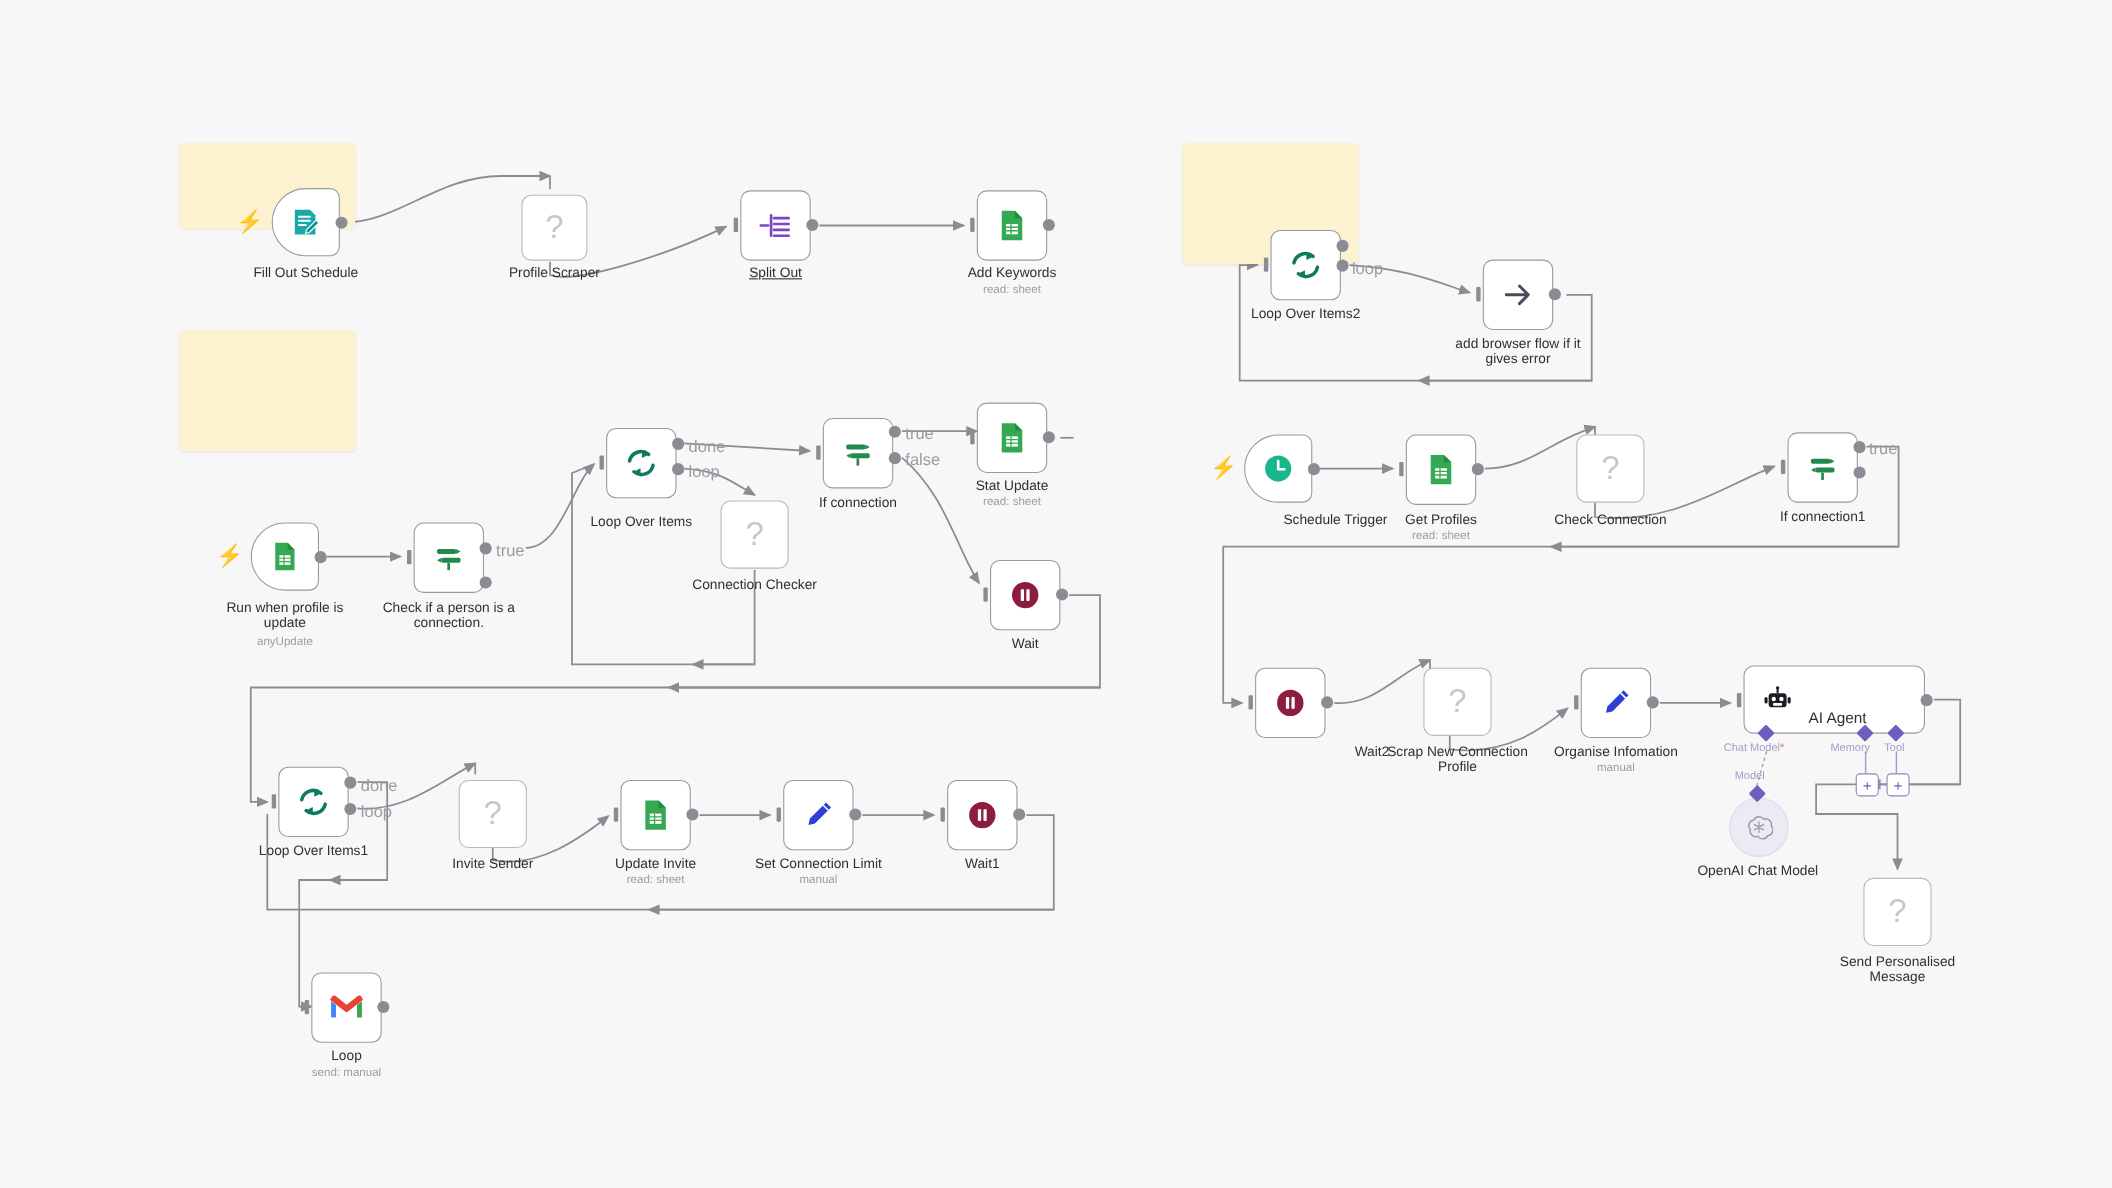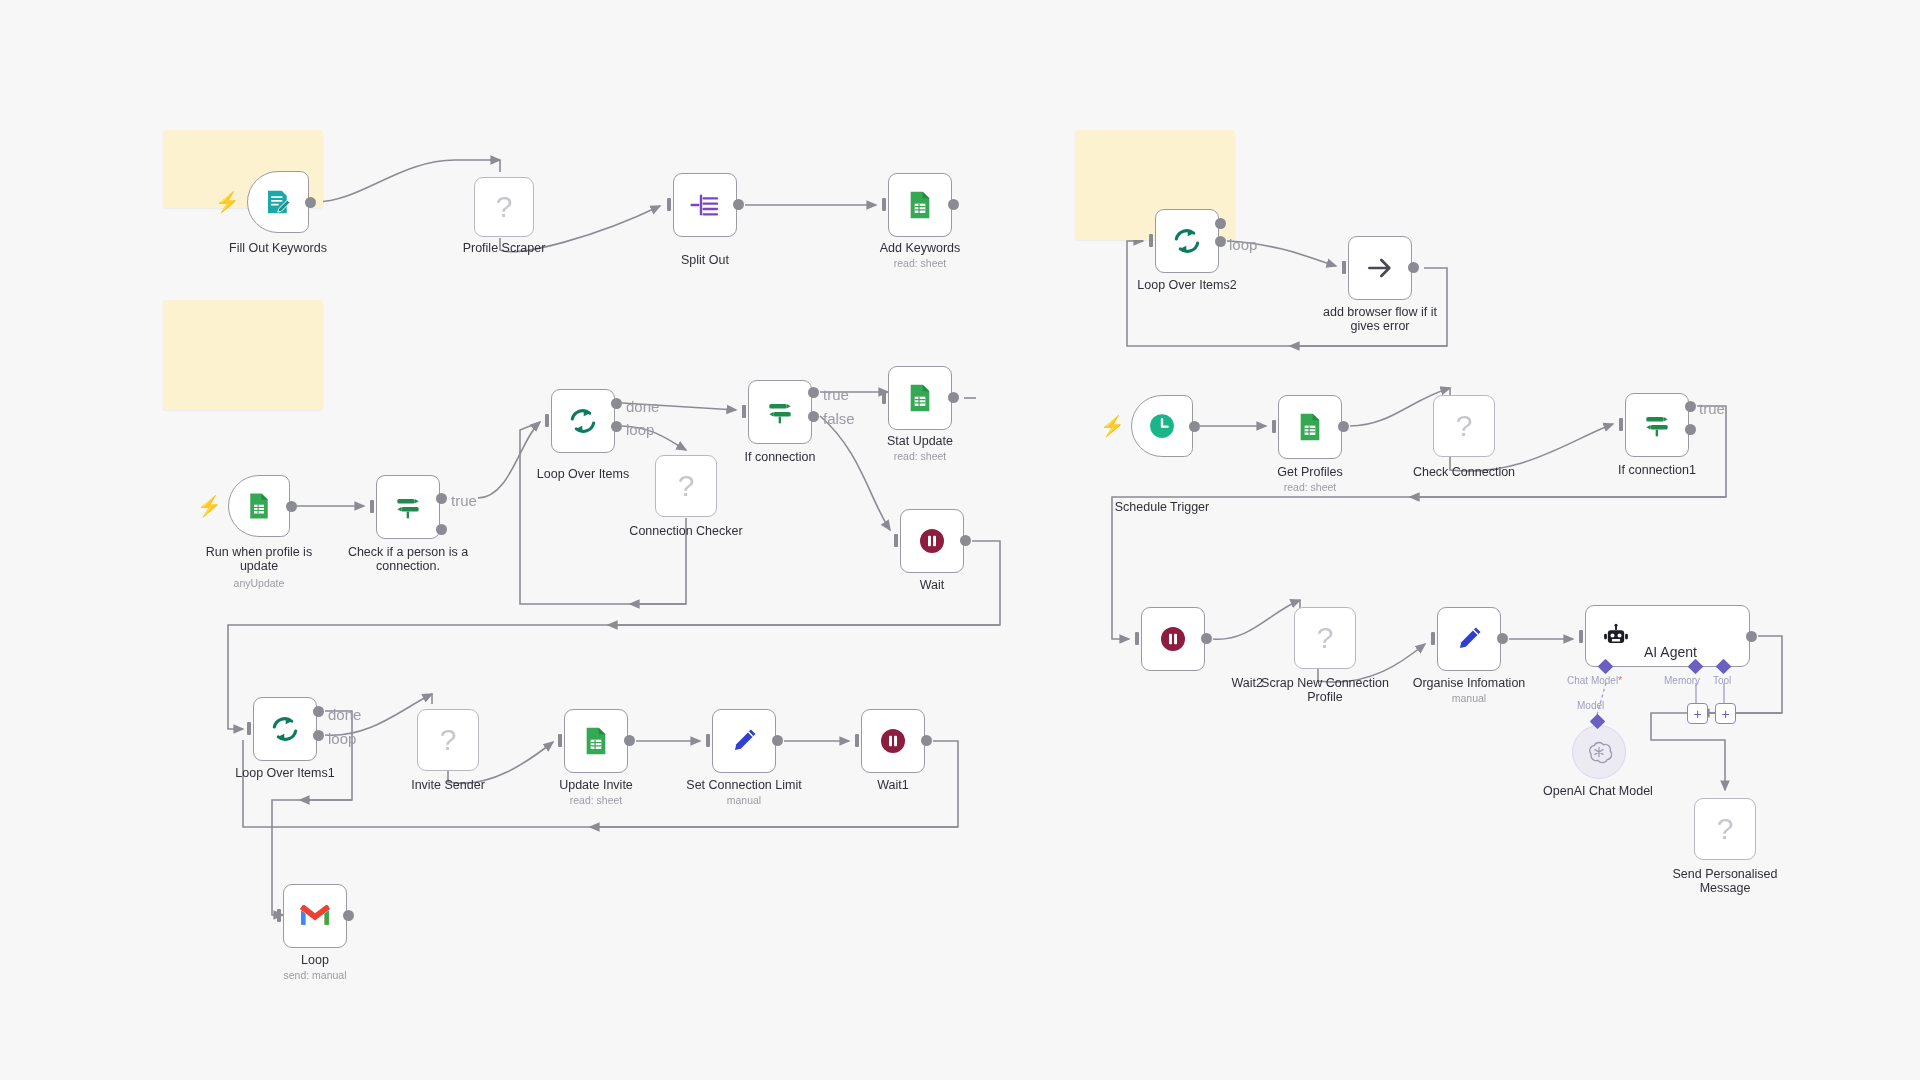--- a/index.html
+++ b/index.html
@@ -243,37 +243,37 @@
 
   <div class="lightning" style="left:215px;top:192px;">⚡</div>
   <div class="node trigger" style="left:247px;top:171px;width:62px;height:62px;">
     <svg class="icon" width="30" height="30" viewBox="0 0 24 24">
       <path d="M4 3h11l4 4v14H4z" fill="#1aa8a8"></path>
       <path d="M7 8h8M7 11h8M7 14h5" stroke="#fff" stroke-width="1.4" stroke-linecap="round"></path>
       <path d="M19.5 10.5l-7 7-.6 2.6 2.6-.6 7-7z" fill="#0f8f8f" stroke="#fff" stroke-width="0.8"></path>
     </svg>
   </div>
   <div class="port" style="left:305px;top:197px;"></div>
-  <div class="node-label" style="left:188px;top:241px;width:180px;">Fill Out Keywords</div>
+  <div class="node-label" style="left:188px;top:241px;width:180px;">Fill Out Schedule</div>
 
   <div class="node unknown" style="left:474px;top:177px;width:60px;height:60px;">
     <span class="qmark">?</span>
   </div>
   <div class="node-label" style="left:414px;top:241px;width:180px;">Profile Scraper</div>
 
   <div class="port-in-bar" style="left:667px;top:198px;"></div>
   <div class="node" style="left:673px;top:173px;width:64px;height:64px;">
     <svg class="icon" width="32" height="32" viewBox="0 0 24 24">
       <path d="M2 12h5" stroke="#7b45c9" stroke-width="1.8" stroke-linecap="round"></path>
       <path d="M9 5v14" stroke="#7b45c9" stroke-width="1.8" stroke-linecap="round"></path>
       <path d="M11 7h10M11 11h10M11 15h10M11 19h10" stroke="#7b45c9" stroke-width="1.8" stroke-linecap="round"></path>
     </svg>
   </div>
   <div class="port" style="left:733px;top:199px;"></div>
-  <div class="node-label" style="left:615px;top:253px;width:180px;">Split Out</div>
+  <div class="node-label" style="left:615px;top:241px;width:180px;text-decoration:underline;">Split Out</div>
 
   <div class="port-in-bar" style="left:882px;top:198px;"></div>
   <div class="node" style="left:888px;top:173px;width:64px;height:64px;">
     <svg class="icon" width="32" height="32" viewBox="0 0 24 24">
       <path d="M5 2h9l5 5v15H5z" fill="#34a853"></path>
       <path d="M14 2l5 5h-5z" fill="#1e8e3e"></path>
       <rect x="8" y="11" width="8" height="7" fill="#fff"></rect>
       <path d="M8 13.2h8M8 15.6h8M11.3 11v7" stroke="#34a853" stroke-width="0.9"></path>
     </svg>
   </div>
@@ -468,21 +468,21 @@
 gives error</div>
 
   <div class="lightning" style="left:1100px;top:416px;">⚡</div>
   <div class="node trigger" style="left:1131px;top:395px;width:62px;height:62px;">
     <svg class="icon" width="30" height="30" viewBox="0 0 24 24">
       <circle cx="12" cy="12" r="9.5" fill="#18b68a"></circle>
       <path d="M12 6.5v6h4.5" stroke="#fff" stroke-width="1.9" fill="none" stroke-linecap="round" stroke-linejoin="round"></path>
     </svg>
   </div>
   <div class="port" style="left:1189px;top:421px;"></div>
-  <div class="node-label" style="left:1072px;top:465px;width:180px;margin-top:35px;">Schedule Trigger</div>
+  <div class="node-label" style="left:1124px;top:465px;width:180px;">Schedule Trigger</div>
 
   <div class="port-in-bar" style="left:1272px;top:420px;"></div>
   <div class="node" style="left:1278px;top:395px;width:64px;height:64px;">
     <svg class="icon" width="32" height="32" viewBox="0 0 24 24">
       <path d="M5 2h9l5 5v15H5z" fill="#34a853"></path>
       <path d="M14 2l5 5h-5z" fill="#1e8e3e"></path>
       <rect x="8" y="11" width="8" height="7" fill="#fff"></rect>
       <path d="M8 13.2h8M8 15.6h8M11.3 11v7" stroke="#34a853" stroke-width="0.9"></path>
     </svg>
   </div>

